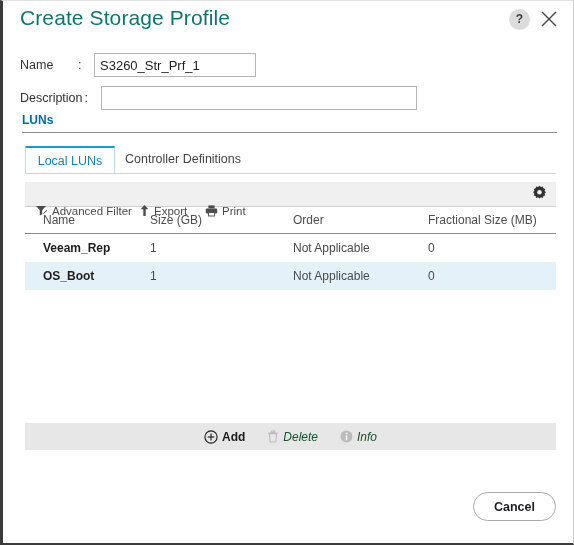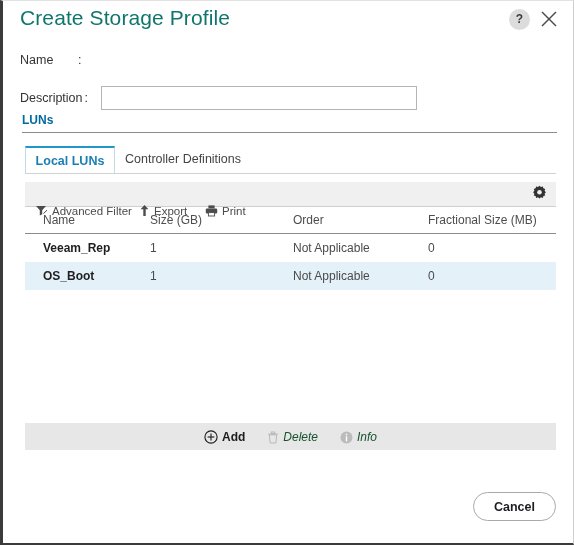--- a/index.html
+++ b/index.html
@@ -142,21 +142,20 @@
     user-select: none;
     background: #ffffff;
   }
   .tab.active {
     left: 0;
     width: 90px;
     color: #1b7fb4;
     border-top: 2px solid #2196c9;
     border-left: 1px solid #bcdcea;
     border-right: 1px solid #bcdcea;
-    font-weight: bold;
   }
   .tab.inactive {
     left: 100px;
     width: 150px;
     color: #444444;
     text-align: left;
   }
   .tabs-underline {
     position: absolute;
     left: 22px;
@@ -256,21 +255,21 @@
     left: 0; top: 0;
     width: 100%;
     height: 100%;
     display: flex;
     align-items: center;
     justify-content: center;
     gap: 22px;
   }
   .action-item {
     display: flex;
-    align-items: flex-end;
+    align-items: center;
     gap: 4px;
     font-size: 12px;
     cursor: pointer;
     user-select: none;
     white-space: nowrap;
   }
   .action-item.enabled { color: #1c1c1c; font-weight: bold; }
   .action-item.disabled { color: #14532d; cursor: default; font-style: italic; }
   .action-item svg { display: block; }
 
@@ -317,20 +316,21 @@
       <svg width="24" height="24" viewBox="0 0 24 24">
         <line x1="5" y1="5" x2="19" y2="19" stroke="#4a4a4a" stroke-width="1.4"></line>
         <line x1="19" y1="5" x2="5" y2="19" stroke="#4a4a4a" stroke-width="1.4"></line>
       </svg>
     </div>
   </div>
 
   <div class="field-row" id="name-row">
     <span class="field-label">Name</span>
     <span class="field-colon">:</span>
+    <input class="text-input" id="name-input" type="text" value="S3260_Str_Prf_1" style="">
   </div>
 
   <div class="field-row" id="desc-row">
     <span class="field-label">Description</span>
     <span class="field-colon">:</span>
     <input class="text-input" id="desc-input" type="text" value="" style="">
   </div>
 
   <div class="section-title">LUNs</div>
   <div class="section-rule"></div>

